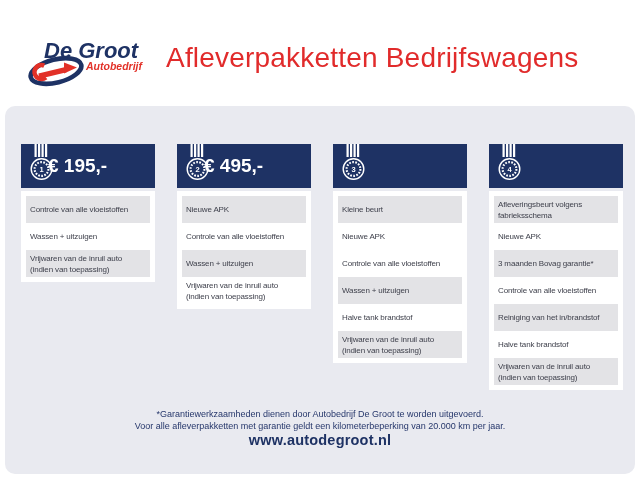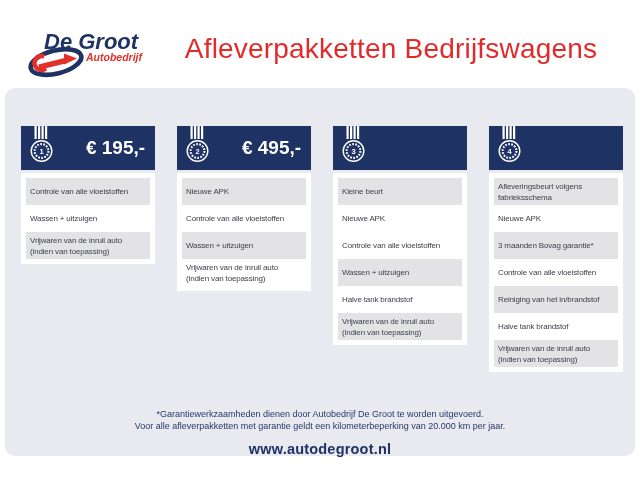--- a/index.html
+++ b/index.html
@@ -4,62 +4,61 @@
 <style>
   html,body { margin:0; padding:0; }
   body {
     width:640px; height:480px; position:relative; overflow:hidden;
     background:#ffffff;
     font-family:"Liberation Sans", sans-serif;
     -webkit-font-smoothing:antialiased;
   }
   
   .top {
-    height:88px; box-sizing:border-box; padding-top:10px;
+    height:106px; box-sizing:border-box; padding-top:10px;
     display:flex; align-items:center;
   }
   .logo { margin-left:14px; width:152px; height:58px; flex:none; }
   .title {
-    flex:1; text-align:center; color:#e12b2b;
+    flex:1; text-align:left; color:#e12b2b;
     font-size:28px; letter-spacing:0.2px; padding-right:24px;
   }
   
   .panel {
     margin:0 5px; height:368px; box-sizing:border-box;
     background:#e9eaf0; border-radius:10px;
     padding:38px 16px 0;
   }
   .cols { display:flex; gap:22px; align-items:flex-start; }
   .col { width:134px; flex:none; }
   .col-header {
     background:#1e3264; height:44px; position:relative;
     display:flex; align-items:center;
   }
   .medal { position:absolute; left:7px; top:0; }
   .price {
     width:100%; box-sizing:border-box; padding-left:27px;
-    text-align:center; color:#ffffff; font-weight:bold; font-size:19px;
+    color:#ffffff; font-weight:bold; font-size:19px;
     white-space:nowrap;
-    margin-left:28px;
   }
   .card { background:#ffffff; margin-top:3px; padding:5px; }
   .row {
     min-height:27px; box-sizing:border-box;
     display:flex; align-items:center; padding:2px 4px;
     font-size:8px; line-height:11px; letter-spacing:-0.15px;
     color:#3f414c; white-space:pre-line;
   }
   .row.odd { background:#e3e3e6; }
   
   .footnotes {
-    margin-top:37px; text-align:center;
+    margin-top:19px; text-align:center;
     font-size:9px; line-height:11.5px; color:#26376b;
   }
   .website {
-    margin-top:9px; text-align:center;
+    margin-top:0; text-align:center;
     font-size:14.5px; font-weight:bold; color:#1e3264;
     letter-spacing:0.2px; cursor:pointer;
   }
 </style>
 </head>
 <body>
 
 <div class="top">
   <svg class="logo" viewBox="0 0 152 58">
 

